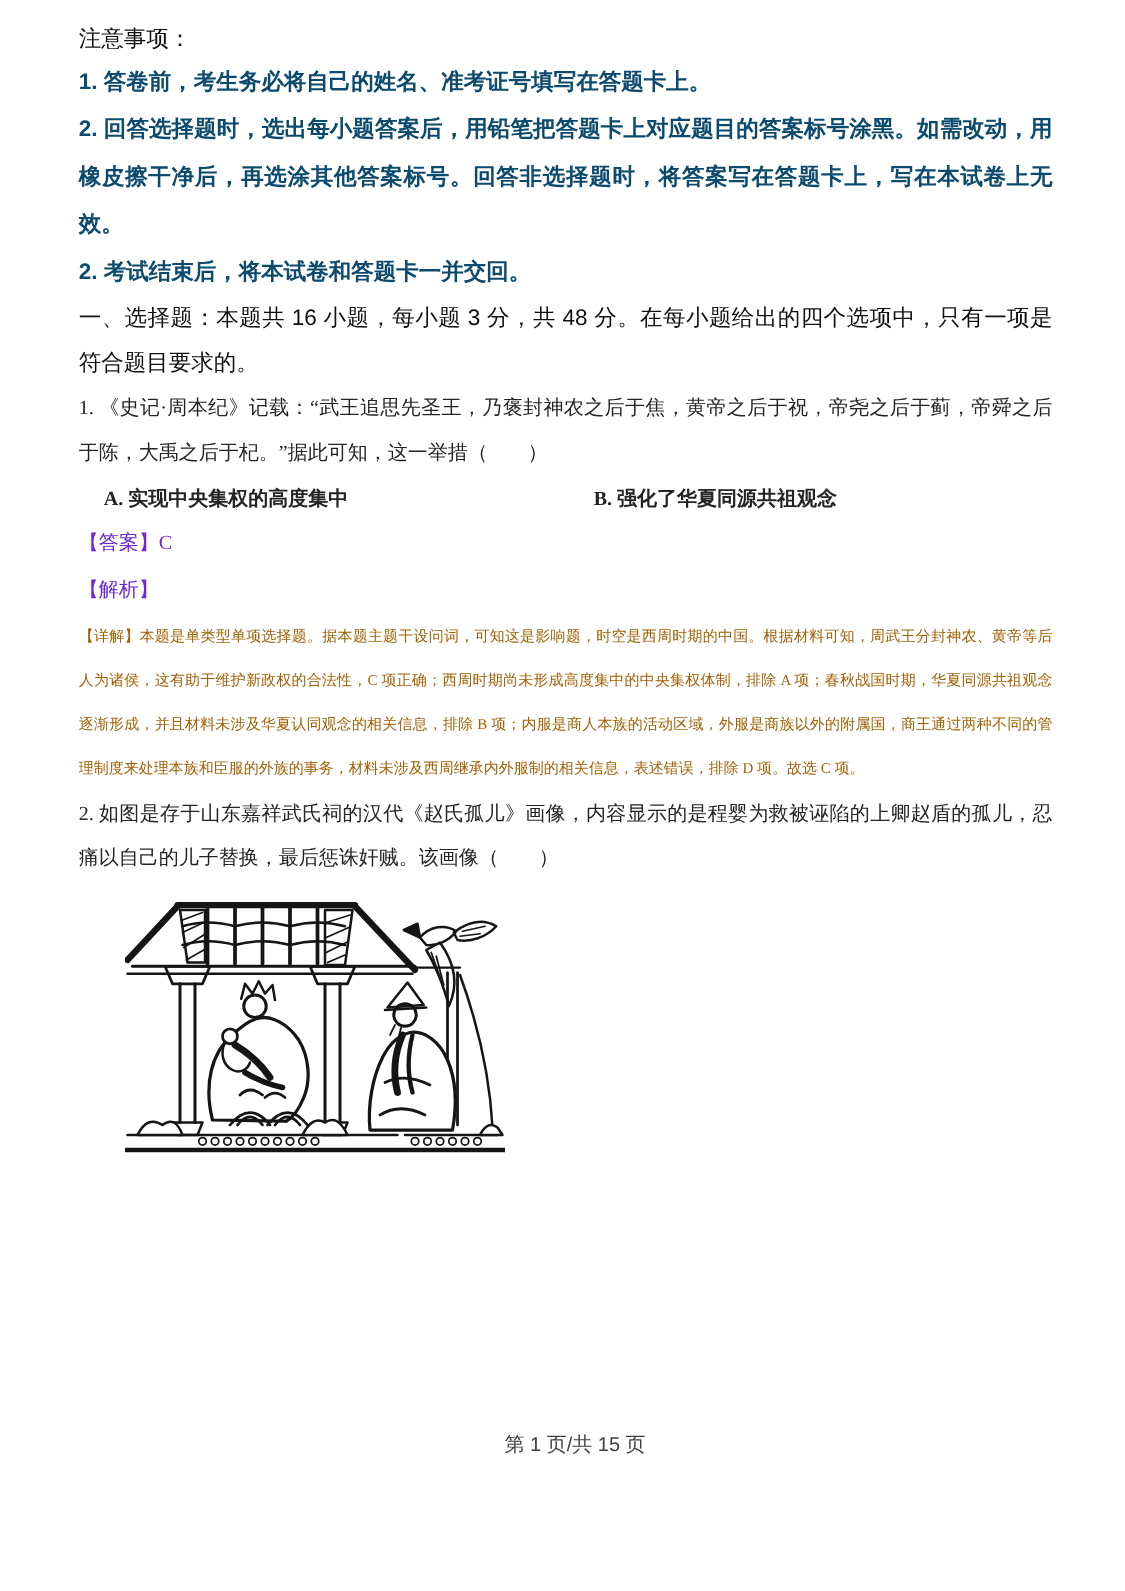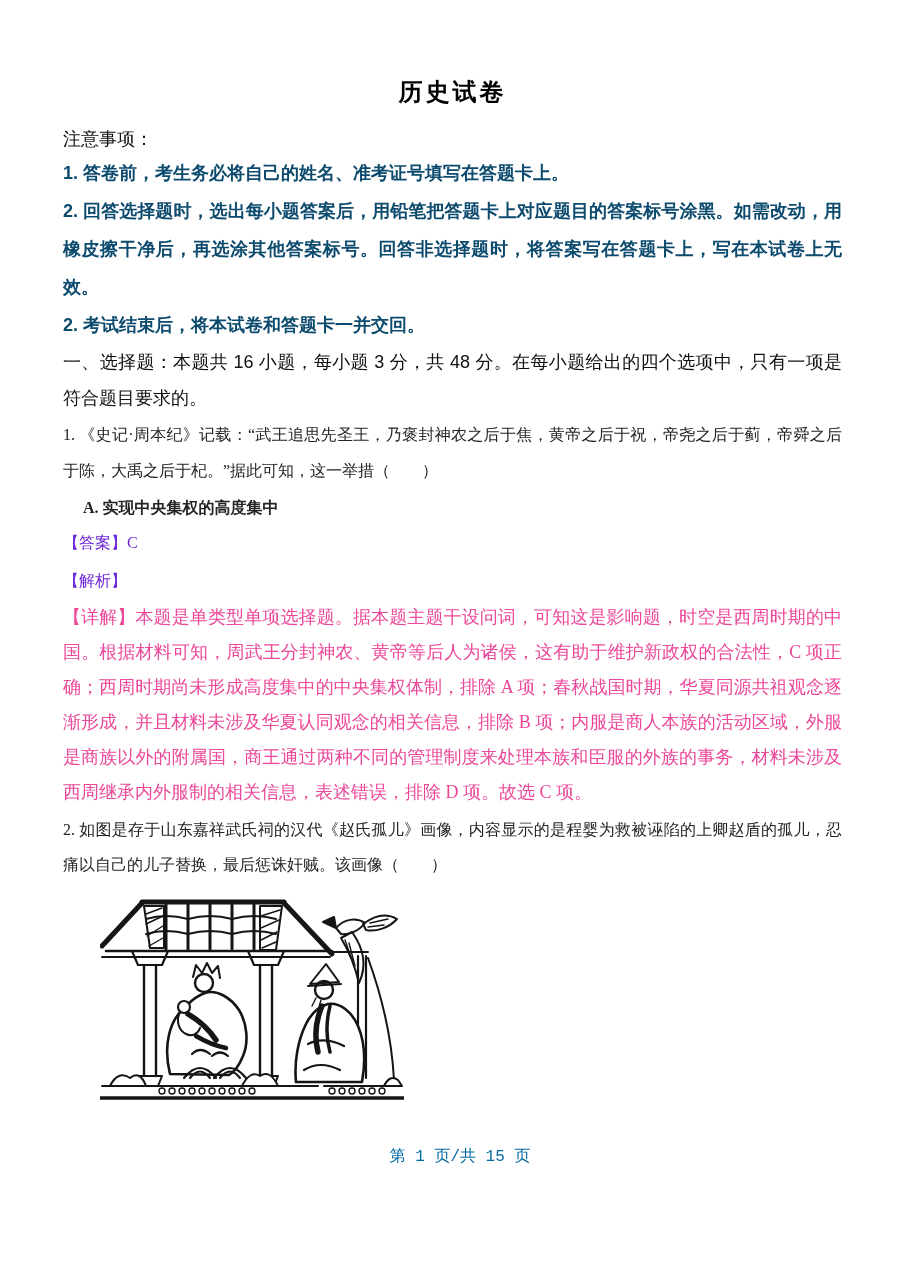--- a/index.html
+++ b/index.html
@@ -46,55 +46,55 @@
   }
   .option{
     font-size:16px;line-height:33px;color:#242424;
     padding-left:20px;
     font-weight:bold;
   }
   .answer-line,.analysis-line{
     margin:0;font-size:16px;line-height:38px;color:#6d28d9;
   }
   .detail-para{
-    margin:0;font-size:18px;line-height:35px;color:#ec4899;
+    margin:0;font-size:12px;line-height:35px;color:#a16207;
     text-align:justify;
   }
   .q2-stem{
     margin:2px 0 0 0;font-size:16px;line-height:35px;color:#242424;
     text-align:justify;
   }
   .relief-wrap{margin:12px 0 0 37px;width:304px;height:212px;}
   .relief-wrap svg{display:block;}
   .page-footer{
     position:absolute;left:0;right:0;top:1146px;
-    text-align:center;font-size:16px;color:#0369a1;
-    font-family:Liberation Mono, monospace;
+    text-align:center;font-size:16px;color:#404040;
+    font-family:Liberation Sans, sans-serif;
     padding-left:20px;
   }
 </style>
 </head>
 <body>
 
 <div class="page">
   <div class="content">
 
-    <h1 class="page-title">历史试卷</h1>
 
     <div class="notice-heading">注意事项：</div>
     <p class="notice-item">1. 答卷前，考生务必将自己的姓名、准考证号填写在答题卡上。</p>
     <p class="notice-item">2. 回答选择题时，选出每小题答案后，用铅笔把答题卡上对应题目的答案标号涂黑。如需改动，用橡皮擦干净后，再选涂其他答案标号。回答非选择题时，将答案写在答题卡上，写在本试卷上无效。</p>
     <p class="notice-item">2. 考试结束后，将本试卷和答题卡一并交回。</p>
 
     <p class="section-heading">一、选择题：本题共 16 小题，每小题 3 分，共 48 分。在每小题给出的四个选项中，只有一项是符合题目要求的。</p>
 
     <div>
       <p class="q-stem">1. 《史记·周本纪》记载：“武王追思先圣王，乃褒封神农之后于焦，黄帝之后于祝，帝尧之后于蓟，帝舜之后于陈，大禹之后于杞。”据此可知，这一举措（　　）</p>
       <div class="options-grid">
         <div class="option">A. 实现中央集权的高度集中</div>
+        <div class="option">B. 强化了华夏同源共祖观念</div>
       </div>
       <p class="answer-line"><span>【答案】</span><span>C</span></p>
       <p class="analysis-line"><span>【解析】</span></p>
       <p class="detail-para"><span>【详解】</span><span>本题是单类型单项选择题。据本题主题干设问词，可知这是影响题，时空是西周时期的中国。根据材料可知，周武王分封神农、黄帝等后人为诸侯，这有助于维护新政权的合法性，C 项正确；西周时期尚未形成高度集中的中央集权体制，排除 A 项；春秋战国时期，华夏同源共祖观念逐渐形成，并且材料未涉及华夏认同观念的相关信息，排除 B 项；内服是商人本族的活动区域，外服是商族以外的附属国，商王通过两种不同的管理制度来处理本族和臣服的外族的事务，材料未涉及西周继承内外服制的相关信息，表述错误，排除 D 项。故选 C 项。</span></p>
     </div>
 
     <div>
       <p class="q2-stem">2. 如图是存于山东嘉祥武氏祠的汉代《赵氏孤儿》画像，内容显示的是程婴为救被诬陷的上卿赵盾的孤儿，忍痛以自己的儿子替换，最后惩诛奸贼。该画像（　　）</p>
       <div class="relief-wrap">
 

